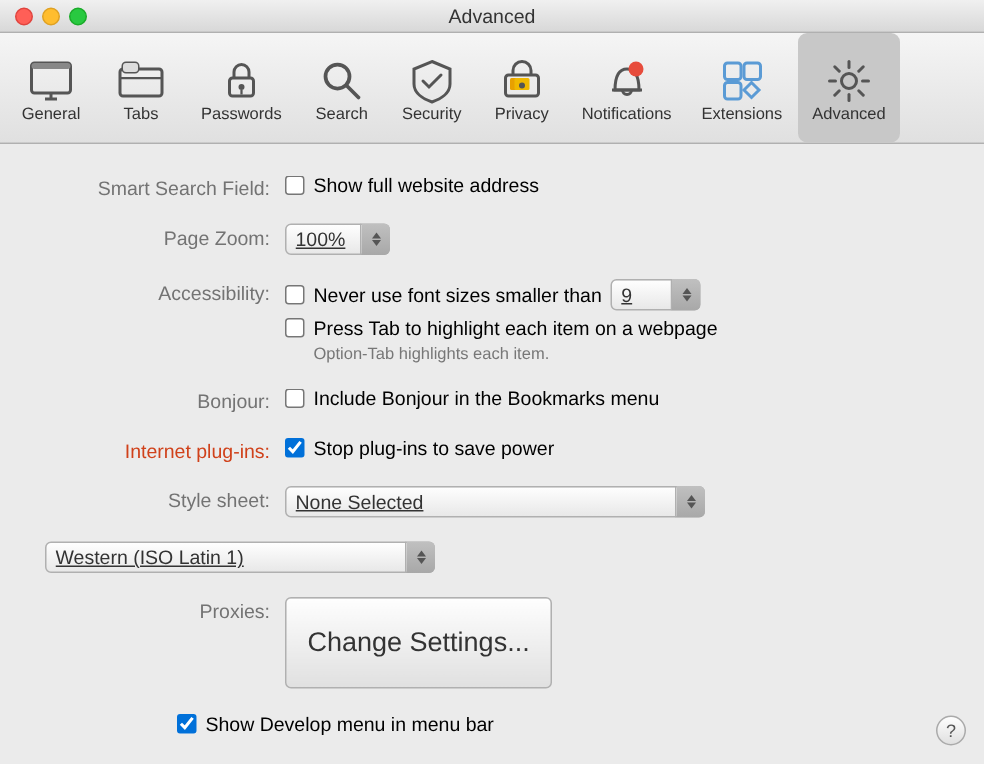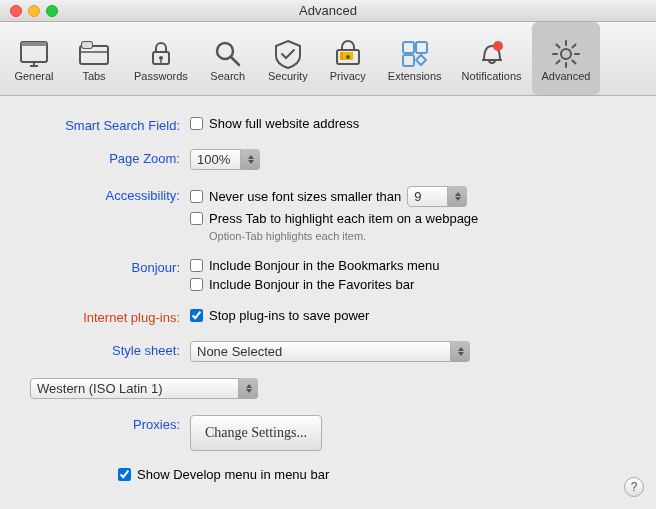--- a/index.html
+++ b/index.html
@@ -87,21 +87,21 @@
     .row {
       display: flex;
       align-items: flex-start;
       margin-bottom: 16px;
     }
     .row-label {
       text-align: right;
       min-width: 160px;
       padding-right: 10px;
       padding-top: 2px;
-      color: #1d4ed8;
+      color: #737373;
       font-size: 13px;
     }
     .row-content {
       display: flex;
       flex-direction: column;
       gap: 4px;
       justify-content: center;
     }
     .row-inline {
       display: flex;
@@ -131,20 +131,21 @@
       border: 1px solid #b0b0b0;
       border-radius: 4px;
       padding: 2px 20px 2px 6px;
       font-size: 13px;
       color: #333;
       appearance: none;
       -webkit-appearance: none;
       cursor: pointer;
       outline: none;
       position: relative;
+      text-decoration: underline;
     }
     .select-arrow {
       position: absolute;
       right: 0;
       top: 0;
       bottom: 0;
       width: 20px;
       background: linear-gradient(to bottom, #c0c0c0, #a8a8a8);
       border-left: 1px solid #b0b0b0;
       border-radius: 0 4px 4px 0;
@@ -163,35 +164,34 @@
       display: inline-flex;
       align-items: center;
     }
     .select-container select {
       padding-right: 22px;
     }
 
     .zoom-select { width: 70px; }
     .font-size-select { width: 60px; }
     .style-select { width: 280px; }
-    .encoding-select { width: 228px; }
+    .encoding-select { width: 260px; }
 
     .blue-checkbox {
       accent-color: #0070d9;
     }
 
     button.settings-btn {
       background: linear-gradient(to bottom, #fefefe, #e0e0e0);
       border: 1px solid #b0b0b0;
       border-radius: 4px;
-      padding: 9px 14px;
-      font-size: 14px;
+      padding: 19px 14px;
+      font-size: 18px;
       color: #333;
       cursor: pointer;
-      font-family: Liberation Serif, serif;
     }
 
     .internet-label {
       color: #d0411a;
     }
 
     .help-btn {
       position: absolute;
       bottom: 12px;
       right: 12px;
@@ -300,39 +300,39 @@
         <rect x="11" y="14" width="10" height="8" rx="1" fill="#f0b800"></rect>
         <circle cx="16" cy="19" r="2" fill="#555"></circle>
       </svg>
     </div>
     <span class="toolbar-label">Privacy</span>
   </div>
 
   <div class="toolbar-item">
     <div class="toolbar-icon">
       <svg width="32" height="32" viewBox="0 0 32 32">
+        <path d="M8 22 C8 14 10 8 16 8 C22 8 24 14 24 22 Z" fill="none" stroke="#555" stroke-width="2"></path>
+        <line x1="6" y1="22" x2="26" y2="22" stroke="#555" stroke-width="2"></line>
+        <path d="M13 22 A3 3 0 0 0 19 22" fill="none" stroke="#555" stroke-width="2"></path>
+        <circle cx="22" cy="8" r="5" fill="#e74c3c"></circle>
+      </svg>
+    </div>
+    <span class="toolbar-label">Notifications</span>
+  </div>
+
+  <div class="toolbar-item">
+    <div class="toolbar-icon">
+      <svg width="32" height="32" viewBox="0 0 32 32">
         <rect x="4" y="4" width="11" height="11" rx="2" fill="none" stroke="#5b9bd5" stroke-width="2"></rect>
         <rect x="17" y="4" width="11" height="11" rx="2" fill="none" stroke="#5b9bd5" stroke-width="2"></rect>
         <rect x="4" y="17" width="11" height="11" rx="2" fill="none" stroke="#5b9bd5" stroke-width="2"></rect>
         <path d="M17 22 L22 17 L27 22 L22 27 Z" fill="none" stroke="#5b9bd5" stroke-width="2"></path>
       </svg>
     </div>
     <span class="toolbar-label">Extensions</span>
-  </div>
-
-  <div class="toolbar-item">
-    <div class="toolbar-icon">
-      <svg width="32" height="32" viewBox="0 0 32 32">
-        <path d="M8 22 C8 14 10 8 16 8 C22 8 24 14 24 22 Z" fill="none" stroke="#555" stroke-width="2"></path>
-        <line x1="6" y1="22" x2="26" y2="22" stroke="#555" stroke-width="2"></line>
-        <path d="M13 22 A3 3 0 0 0 19 22" fill="none" stroke="#555" stroke-width="2"></path>
-        <circle cx="22" cy="8" r="5" fill="#e74c3c"></circle>
-      </svg>
-    </div>
-    <span class="toolbar-label">Notifications</span>
   </div>
 
   <div class="toolbar-item active">
     <div class="toolbar-icon">
       <svg width="32" height="32" viewBox="0 0 32 32">
         <circle cx="16" cy="16" r="5" fill="none" stroke="#555" stroke-width="2"></circle>
         <g stroke="#555" stroke-width="2" stroke-linecap="round">
           <line x1="16" y1="3" x2="16" y2="7"></line>
           <line x1="16" y1="25" x2="16" y2="29"></line>
           <line x1="3" y1="16" x2="7" y2="16"></line>
@@ -410,24 +410,20 @@
       </div>
     </div>
 
     <div class="row">
       <div class="row-label">Bonjour:</div>
       <div class="row-content">
         <div class="checkbox-wrap">
           <input type="checkbox" class="blue-checkbox" style="">
           <span>Include Bonjour in the Bookmarks menu</span>
         </div>
-        <div class="checkbox-wrap">
-          <input type="checkbox" class="blue-checkbox" style="">
-          <span>Include Bonjour in the Favorites bar</span>
-        </div>
       </div>
     </div>
 
     <div class="row">
       <div class="row-label internet-label">Internet plug-ins:</div>
       <div class="row-content">
         <div class="checkbox-wrap">
           <input type="checkbox" class="blue-checkbox" checked="" style="">
           <span>Stop plug-ins to save power</span>
         </div>

